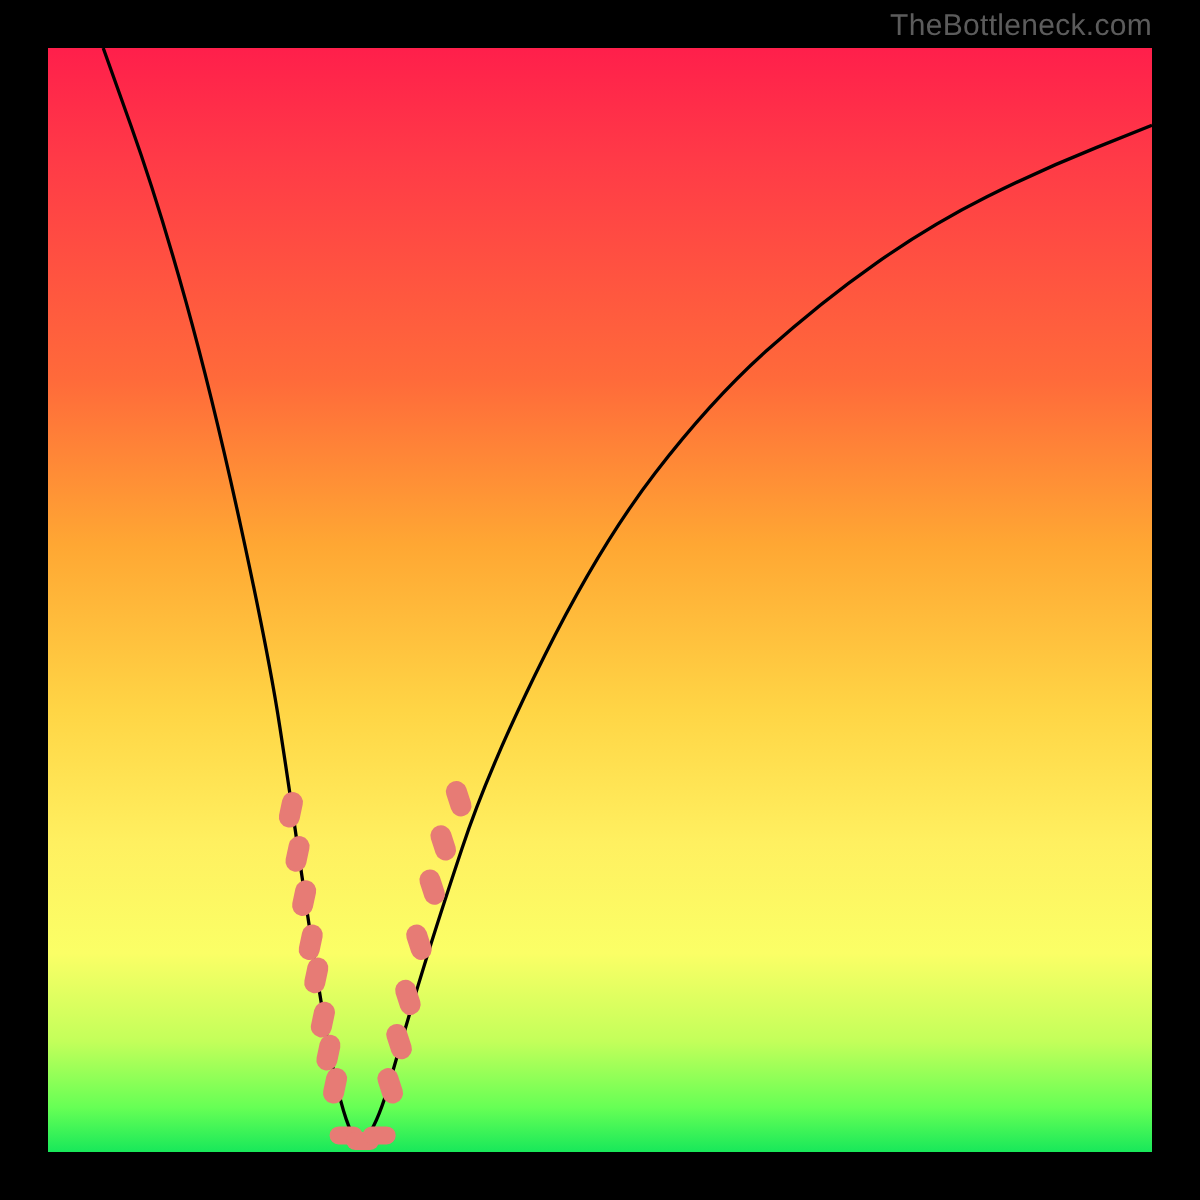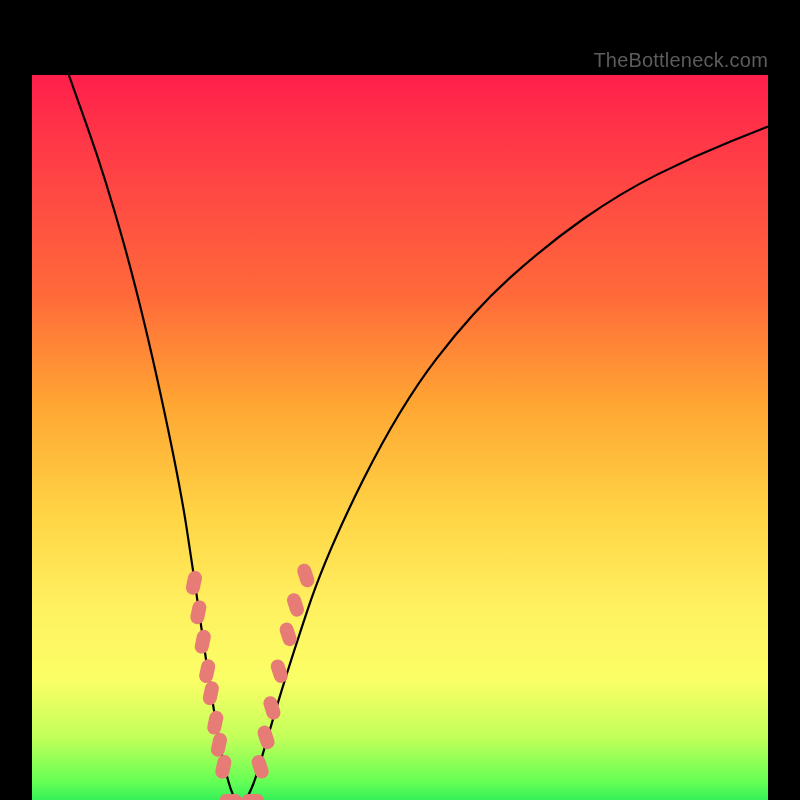--- a/index.html
+++ b/index.html
@@ -7,21 +7,20 @@
     padding: 0;
     width: 800px;
     height: 800px;
     background: #000;
     overflow: hidden;
   }
   .frame {
     position: absolute;
     inset: 0;
     background: #000;
-    margin-top: 43px;
   }
   .plot-area {
     position: absolute;
     left: 32px;
     top: 32px;
     width: 736px;
     height: 736px;
     overflow: hidden;
   }
   .gradient-bg {

